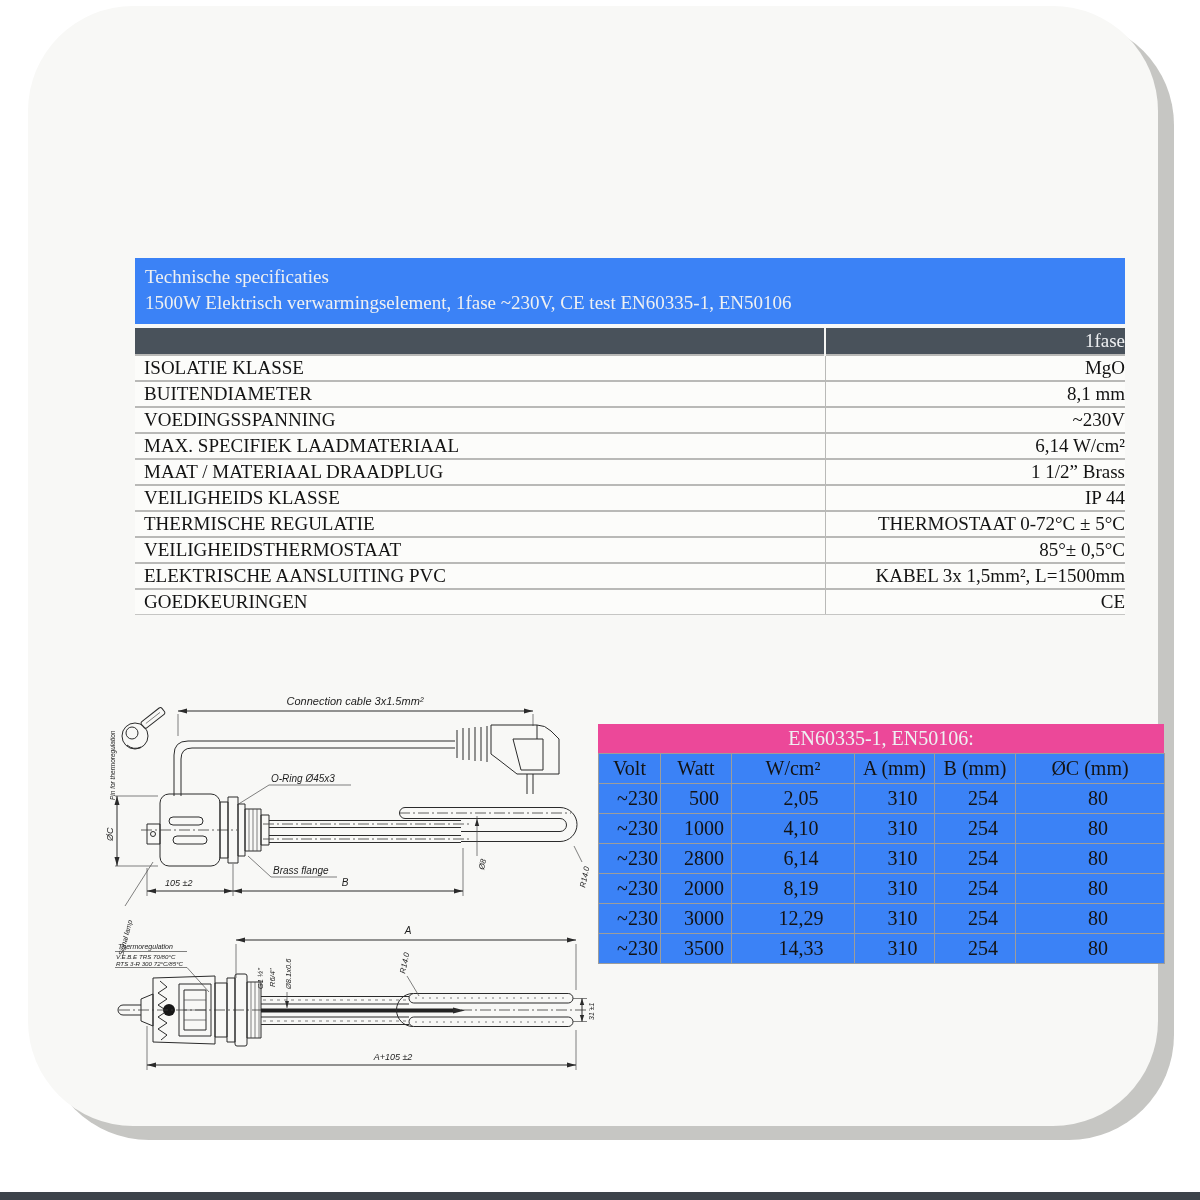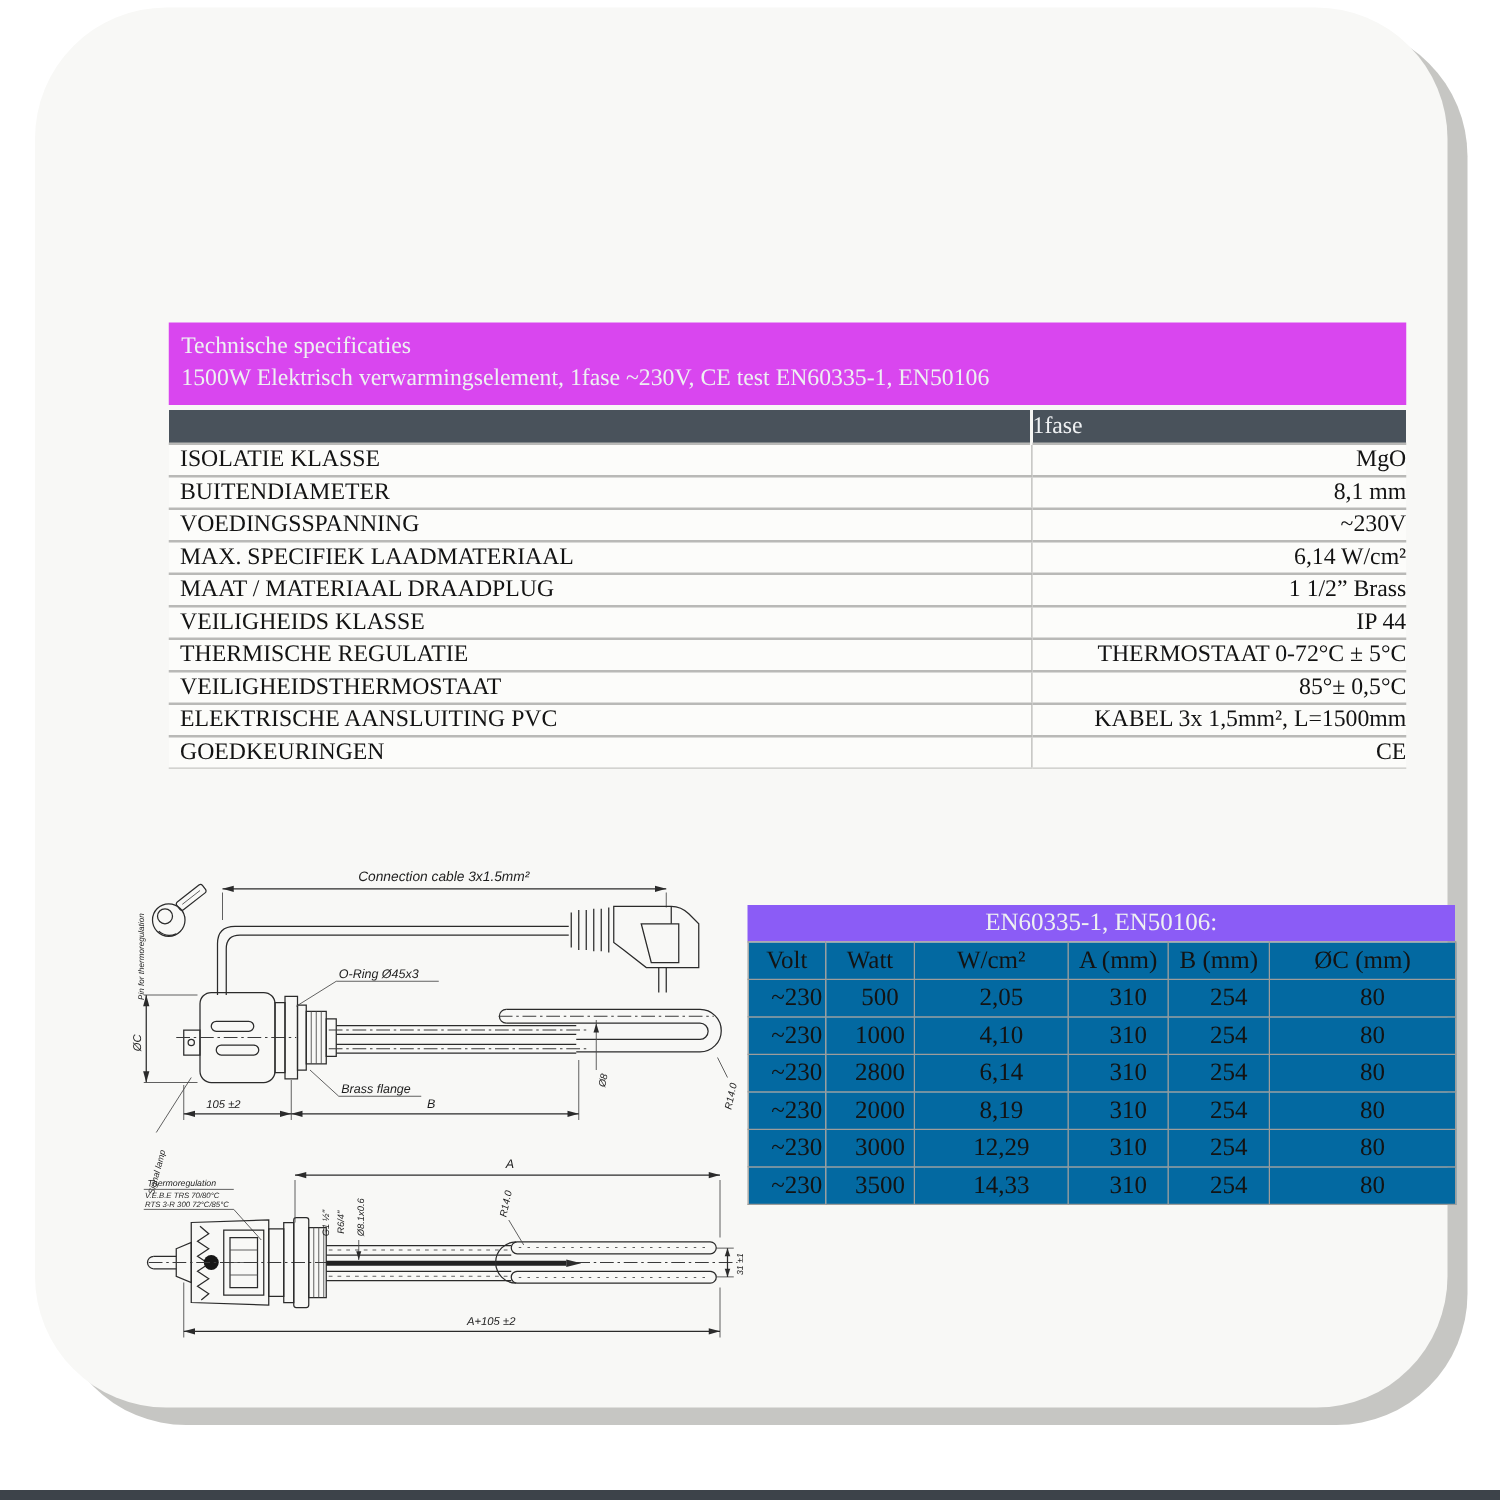--- a/index.html
+++ b/index.html
@@ -13,46 +13,46 @@
     background:#f8f8f6;border-radius:105px;
     box-shadow:16px 14px 0 #c6c6c3;
   }
   .bottom-strip{
     position:absolute;left:0;bottom:0;width:1200px;height:8px;background:#3d434a;
   }
 
   
   .spec-block{position:absolute;left:107px;top:252px;width:990px;}
   .spec-title{
-    background:#d946ef;color:#eef0f2;
+    background:#3b82f6;color:#eef0f2;
     padding:6px 0 8px 10px;font-size:19px;line-height:26px;
   }
   table{border-collapse:collapse;table-layout:fixed;}
   .spec-table{width:990px;margin-top:4px;font-size:19px;color:#131313;}
   .spec-table td{height:24px;padding:0;overflow:hidden;white-space:nowrap;}
   .spec-table tr.phase-row td{
-    background:#49525b;color:#eef0f2;text-align:left;height:26px;
+    background:#49525b;color:#eef0f2;text-align:right;height:26px;
   }
   .spec-table tr.phase-row td.val{border-left:2px solid #f5f5f3;}
   .spec-table tr.data-row td{
     background:#fcfcfa;border-top:2px solid #b9b9b7;
   }
   .spec-table tr.data-row:last-child td{border-bottom:1px solid #c6c6c4;}
   .spec-table td.lbl{padding-left:9px;margin-top:21px;}
   .spec-table tr.data-row td.val{border-left:1px solid #b9b9b7;text-align:right;}
 
   
   .dim-block{position:absolute;left:570px;top:718px;width:566px;font-size:20px;color:#131313;}
   .dim-title{
-    background:#8b5cf6;color:#eef0f2;text-align:center;
+    background:#ec4899;color:#eef0f2;text-align:center;
     height:29px;line-height:29px;font-size:20px;
   }
   .dim-table{width:566px;}
   .dim-table th,.dim-table td{
-    height:29px;border:1px solid #9d9d9b;background:#0369a1;
+    height:29px;border:1px solid #9d9d9b;background:#3b82f6;
     text-align:center;font-weight:normal;padding:0;
   }
   .dim-table th{font-size:20px;}
   .dim-table td{font-size:20px;padding-left:16px;}
 
   
   .drawing{position:absolute;left:75px;top:672px;}
   .drawing *{vector-effect:non-scaling-stroke;}
   .ln{stroke:#2b2b2b;stroke-width:1;fill:none;}
   .lnthin{stroke:#4a4a4a;stroke-width:.7;fill:none;}

